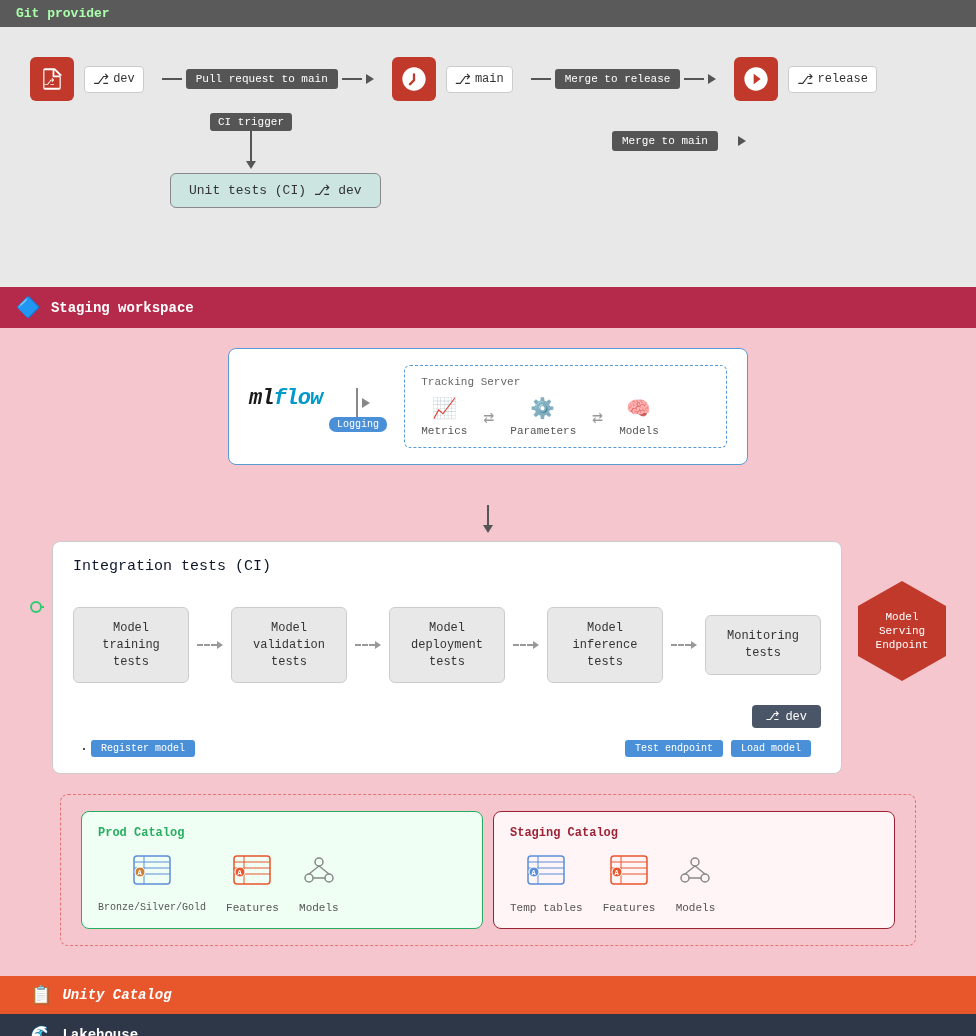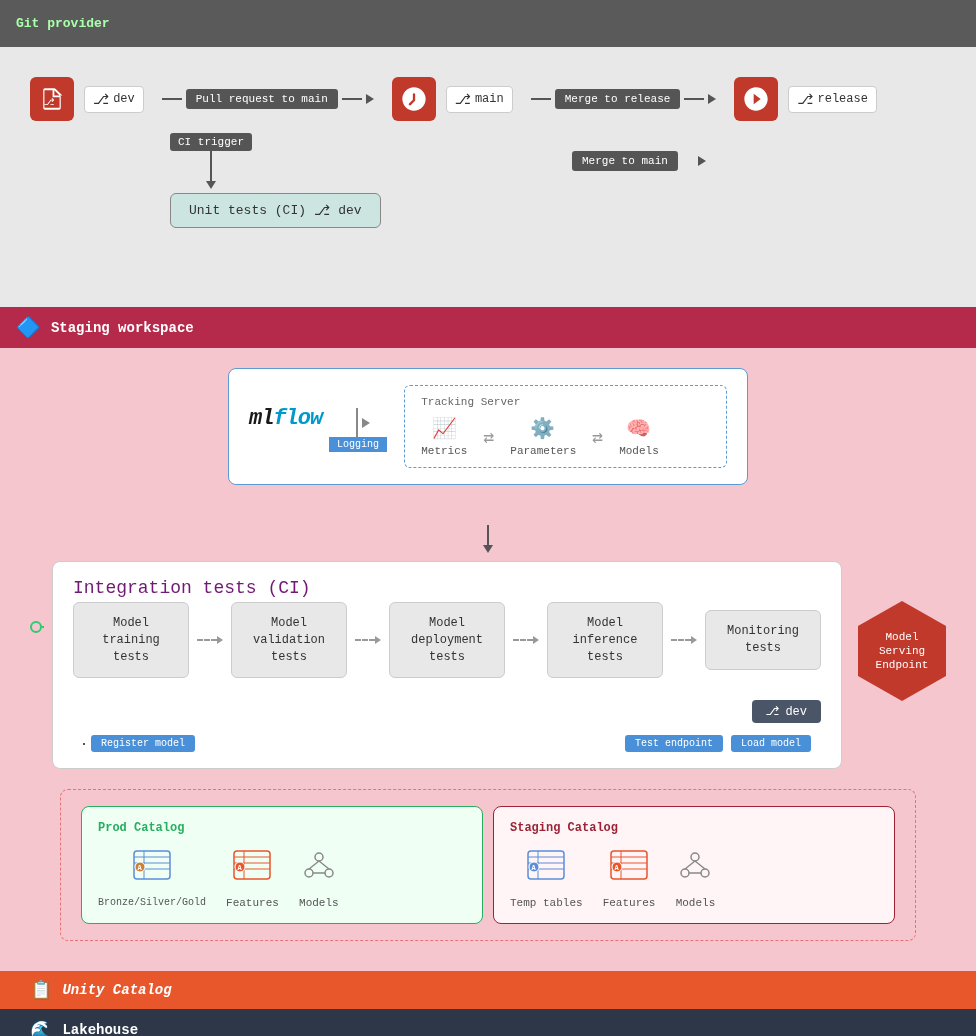--- a/index.html
+++ b/index.html
@@ -3,21 +3,21 @@
   <meta charset="utf-8">
   <style>
     * { box-sizing: border-box; margin: 0; padding: 0; }
     body { font-family: 'Courier New', monospace; background: #f0f0f0; width: 976px; min-height: 1036px; overflow-x: hidden; }
 
     .git-provider-bar {
       background: #5a5a5a;
       color: #aaffaa;
       font-size: 13px;
       font-weight: bold;
-      padding: 16px 16px;
+      padding: 6px 16px;
       font-family: 'Courier New', monospace;
     }
 
     .top-section {
       background: #e8e8e8;
       padding: 20px 30px 10px 30px;
       position: relative;
       min-height: 260px;
     }
 
@@ -106,21 +106,21 @@
       flex-shrink: 0;
       font-style: italic;
     }
     .mlflow-logo span { color: #00aacc; }
 
     .logging-badge {
       background: #4a90d9;
       color: white;
       font-size: 10px;
       padding: 2px 8px;
-      border-radius: 0;
+      border-radius: 7px;
       position: absolute;
       bottom: -1px;
       left: 80px;
     }
 
     .tracking-server-box {
       border: 1.5px dashed #5b9bd5;
       border-radius: 6px;
       padding: 10px 16px;
       flex: 1;
@@ -142,21 +142,21 @@
       background: white;
       border: 1.5px solid #ccc;
       border-radius: 8px;
       padding: 16px 20px;
       margin: 0 auto;
       width: 100%;
       max-width: 820px;
       position: relative;
     }
     .integration-title {
-      font-size: 18px; color: #701a75; margin-bottom: 4px;
+      font-size: 15px; color: #0f172a; margin-bottom: 32px;
     }
     .integration-tests-row {
       display: flex; align-items: center; gap: 8px;
       flex-wrap: nowrap;
     }
     .test-box {
       background: #e8e8e8;
       border: 1px solid #ccc;
       border-radius: 6px;
       padding: 12px 10px;
@@ -346,21 +346,21 @@
       </div>
       <div class="branch-label">
         <span class="branch-icon">⎇</span>
         <span>release</span>
       </div>
 
     </div>
 
     <div style="display:flex; align-items:center; margin-top:12px; margin-left:80px; gap:0; position:relative;">
 
-      <div style="display:flex; flex-direction:column; align-items:center; margin-left:60px;">
+      <div style="display:flex; flex-direction:column; align-items:center; margin-left:100px;">
         <div class="ci-trigger-badge">CI trigger</div>
         <div style="width:2px;height:30px;background:#555;"></div>
         <div style="width:0;height:0;border-left:5px solid transparent;border-right:5px solid transparent;border-top:8px solid #555;"></div>
       </div>
 
       <div style="margin-left:320px; display:flex; align-items:center; gap:20px;">
         <div class="merge-to-main-badge">Merge to main</div>
         <div style="width:0;height:0;border-top:5px solid transparent;border-bottom:5px solid transparent;border-left:8px solid #555;"></div>
       </div>
     </div>

